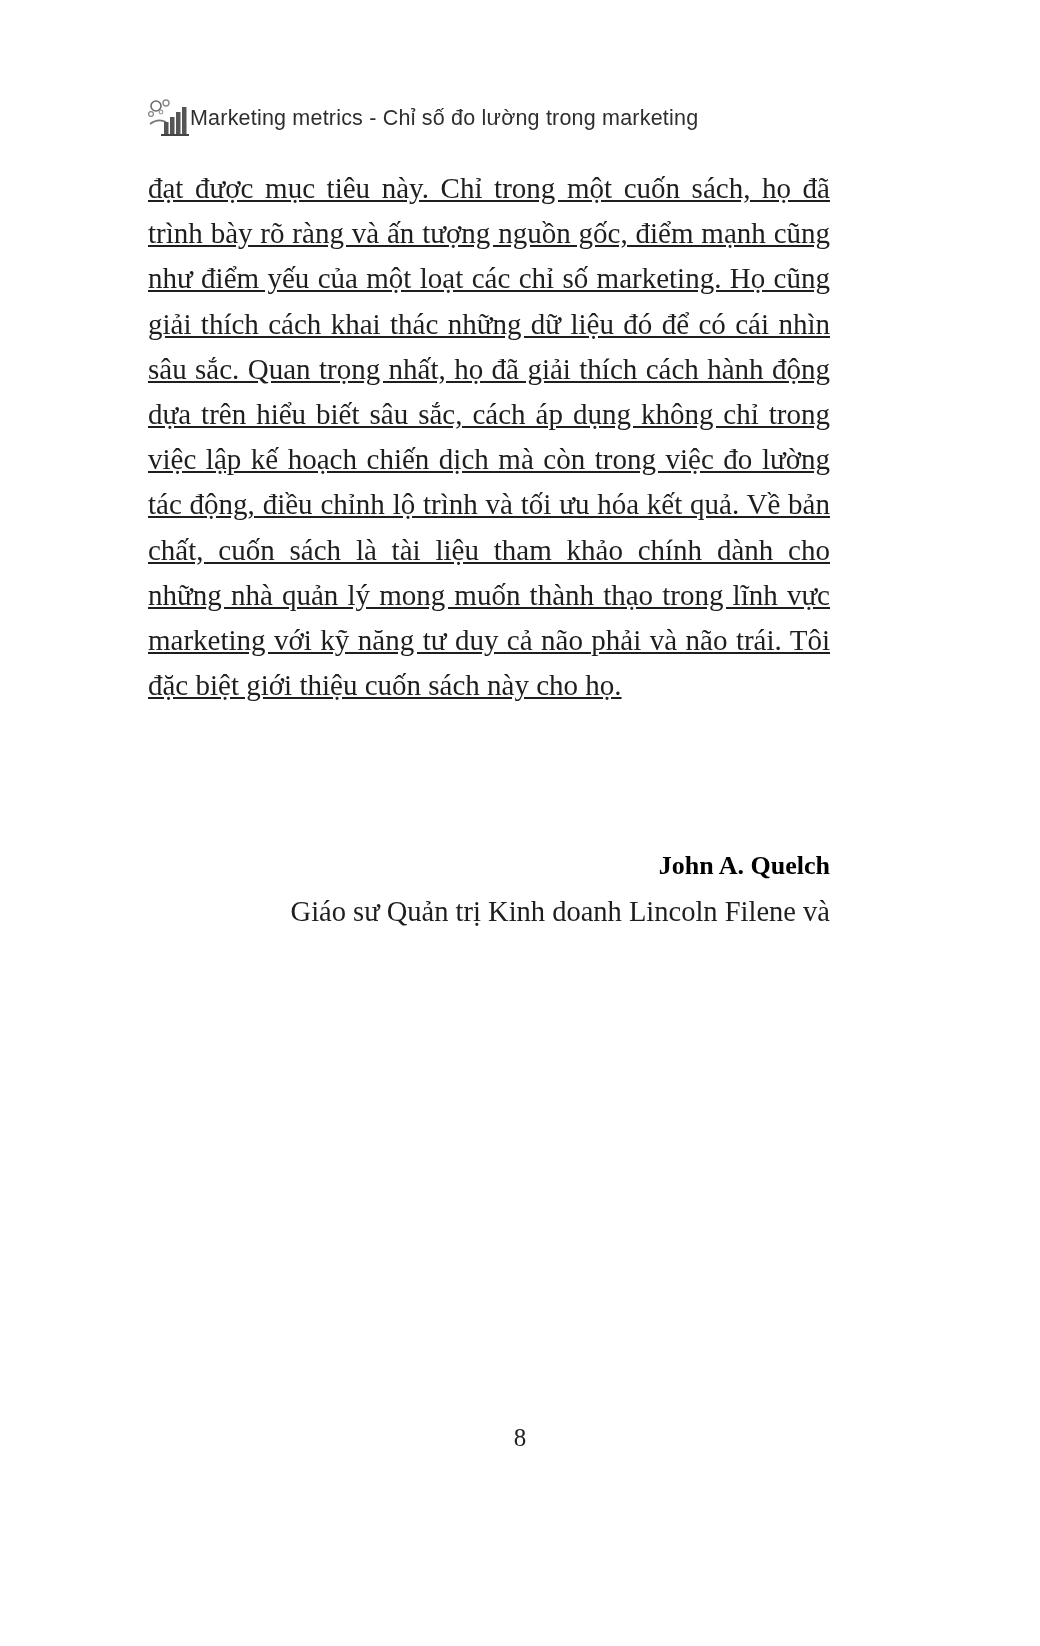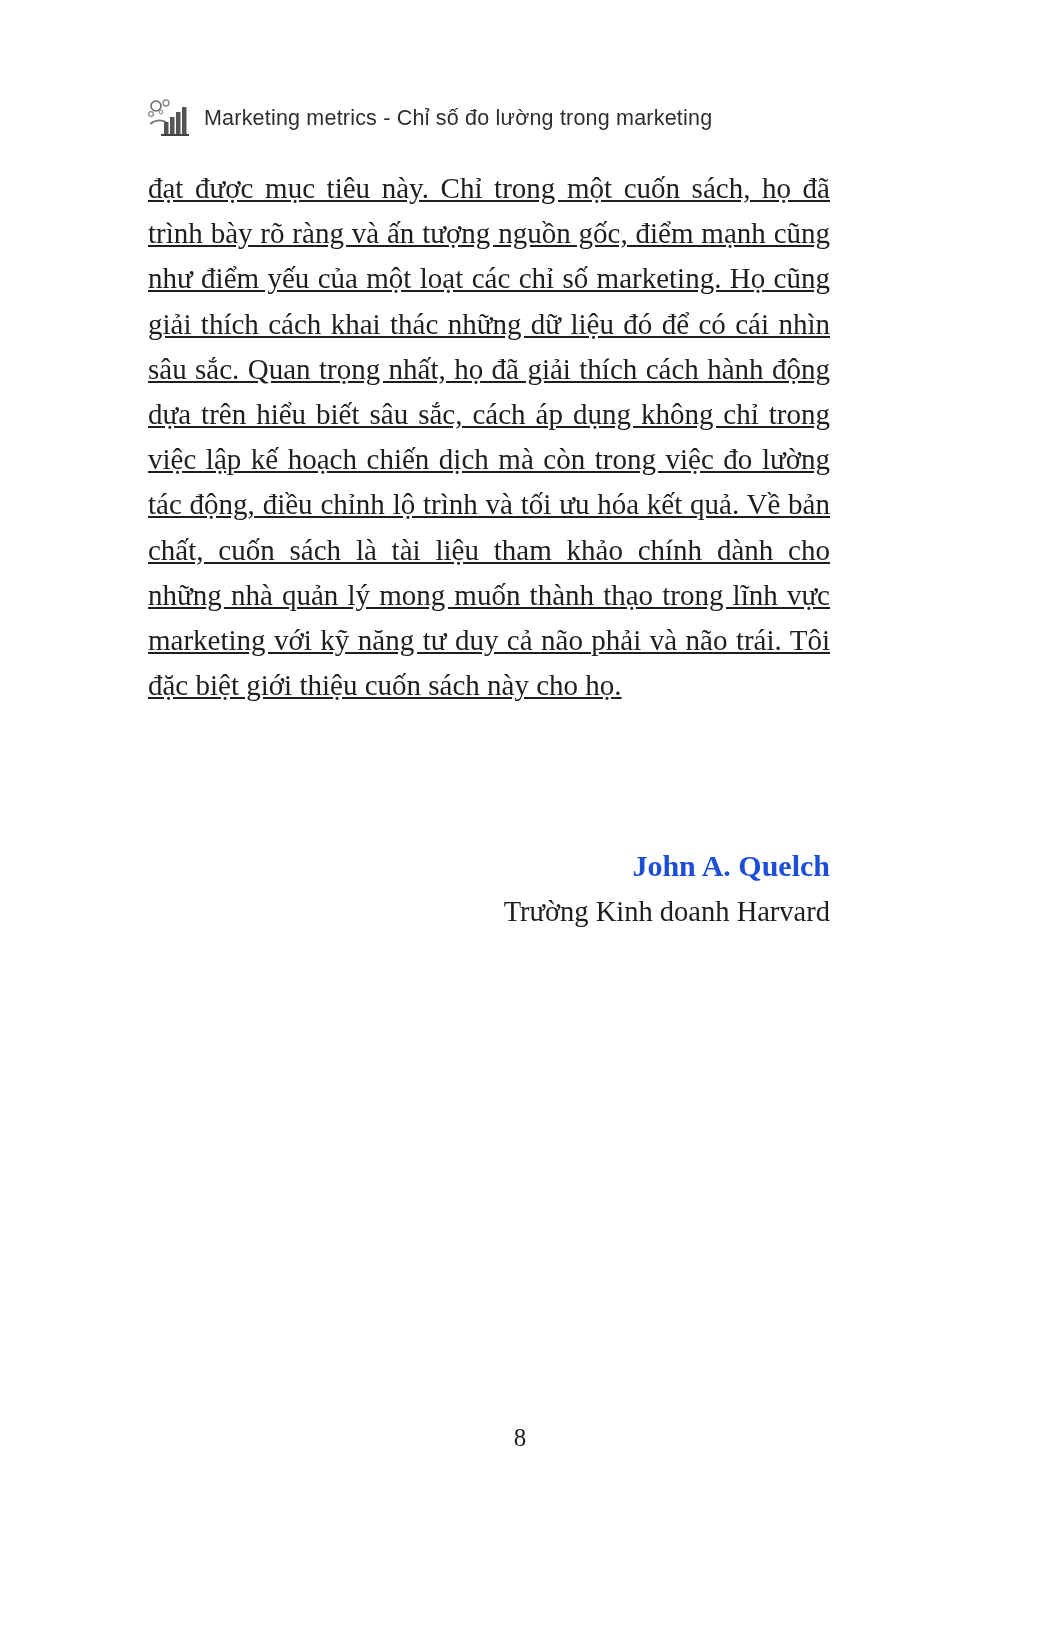--- a/index.html
+++ b/index.html
@@ -13,21 +13,20 @@
     font-family: "Liberation Serif", serif;
     color: #1c1c1c;
   }
   .header {
     position: absolute;
     top: 98px;
     left: 146px;
     width: 700px;
     display: flex;
     align-items: center;
-    gap: 14px;
   }
   .logo-icon {
     width: 44px;
     height: 40px;
     flex: 0 0 auto;
   }
   .header-title {
     font-family: "Liberation Sans", sans-serif;
     font-size: 21.5px;
     font-weight: 500;
@@ -47,23 +46,23 @@
     text-decoration: underline;
   }
   .signature-block {
     position: absolute;
     top: 843px;
     left: 148px;
     width: 682px;
     text-align: right;
   }
   .signature-name {
-    font-size: 30px;
+    font-size: 26px;
     font-weight: bold;
-    color: #1d4ed8;
+    color: #000000;
     line-height: 46px;
   }
   .signature-line {
     font-size: 28.5px;
     color: #1e1e1e;
     line-height: 45px;
   }
   .page-number {
     position: absolute;
     top: 1424px;
@@ -97,18 +96,18 @@
         <line x1="15" y1="37" x2="43" y2="37" stroke="#444444" stroke-width="2"></line>
       </svg>
     </span>
     <span class="header-title">Marketing metrics - Chỉ số đo lường trong marketing</span>
   </div>
 
   <div class="body-text">đạt được mục tiêu này. Chỉ trong một cuốn sách, họ đã trình bày rõ ràng và ấn tượng nguồn gốc, điểm mạnh cũng như điểm yếu của một loạt các chỉ số marketing. Họ cũng giải thích cách khai thác những dữ liệu đó để có cái nhìn sâu sắc. Quan trọng nhất, họ đã giải thích cách hành động dựa trên hiểu biết sâu sắc, cách áp dụng không chỉ trong việc lập kế hoạch chiến dịch mà còn trong việc đo lường tác động, điều chỉnh lộ trình và tối ưu hóa kết quả. Về bản chất, cuốn sách là tài liệu tham khảo chính dành cho những nhà quản lý mong muốn thành thạo trong lĩnh vực marketing với kỹ năng tư duy cả não phải và não trái. Tôi đặc biệt giới thiệu cuốn sách này cho họ.</div>
 
   <div class="signature-block">
     <div class="signature-name">John A. Quelch</div>
-    <div class="signature-line">Trường Kinh doanh Harvard</div>
+    <div class="signature-line">Giáo sư Quản trị Kinh doanh Lincoln Filene và</div>
   </div>
 
   <div class="page-number">8</div>
 
 </div>
 
 </body></html>

